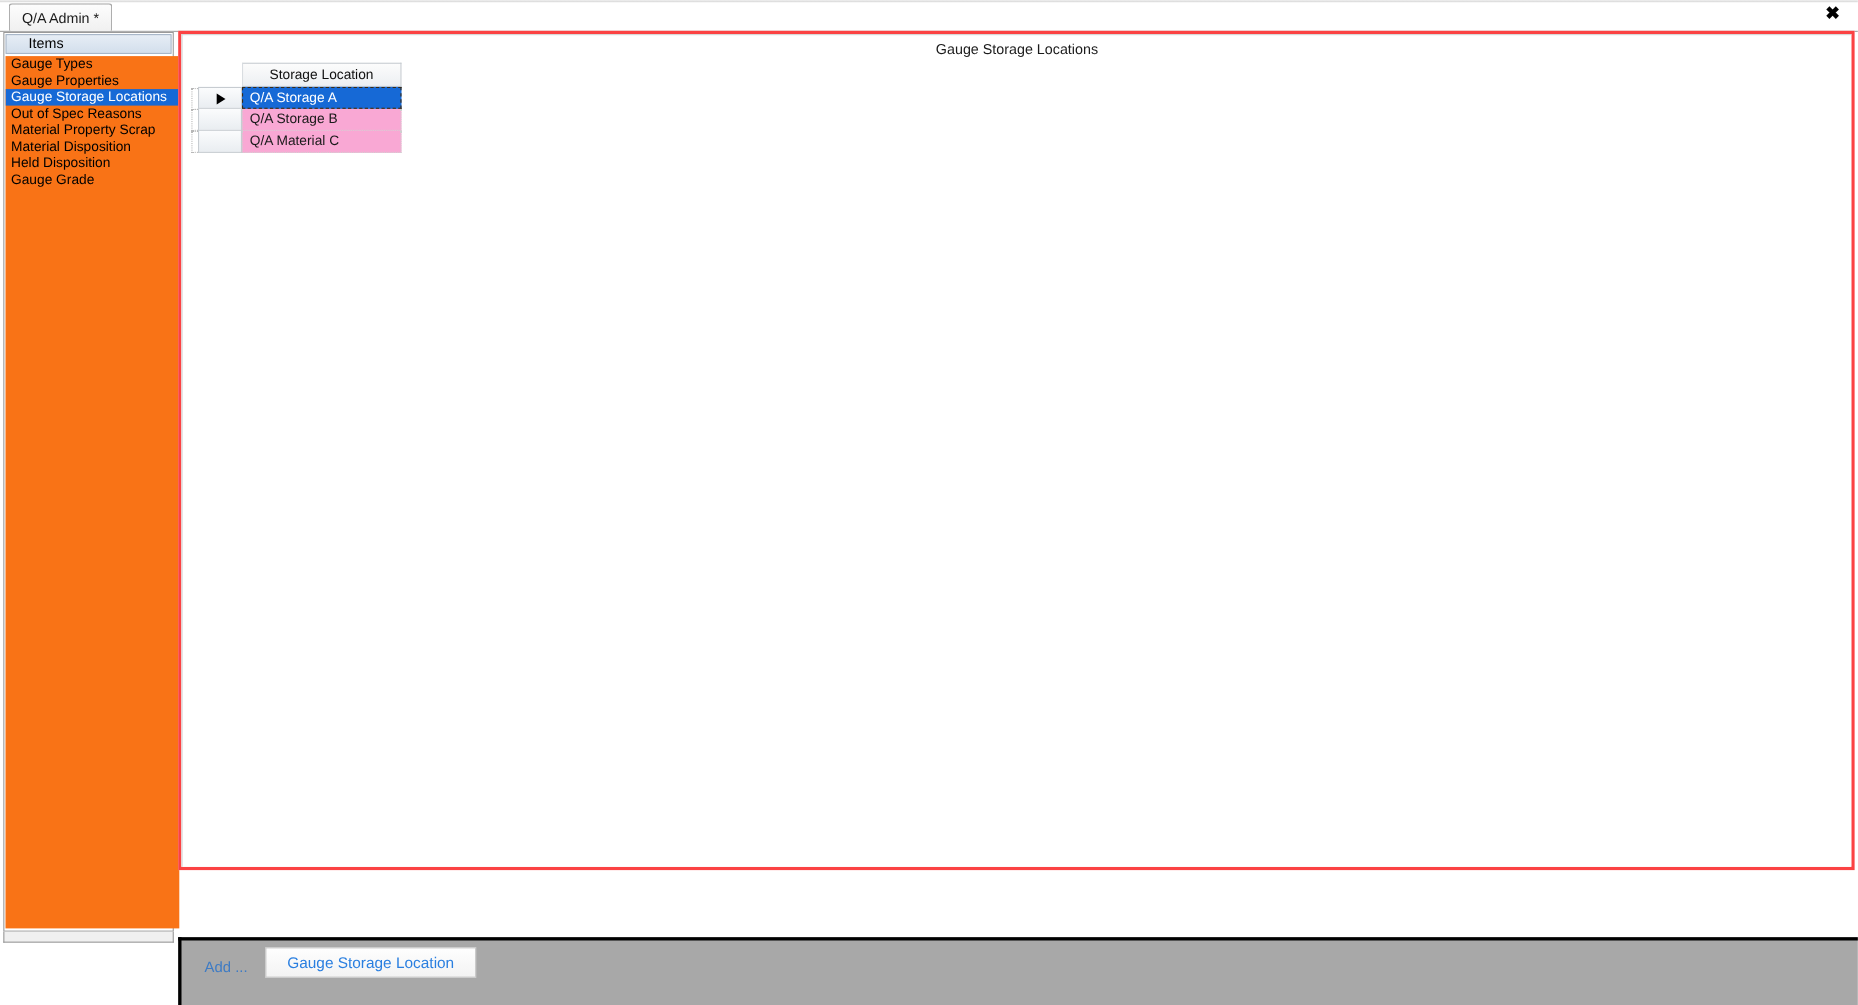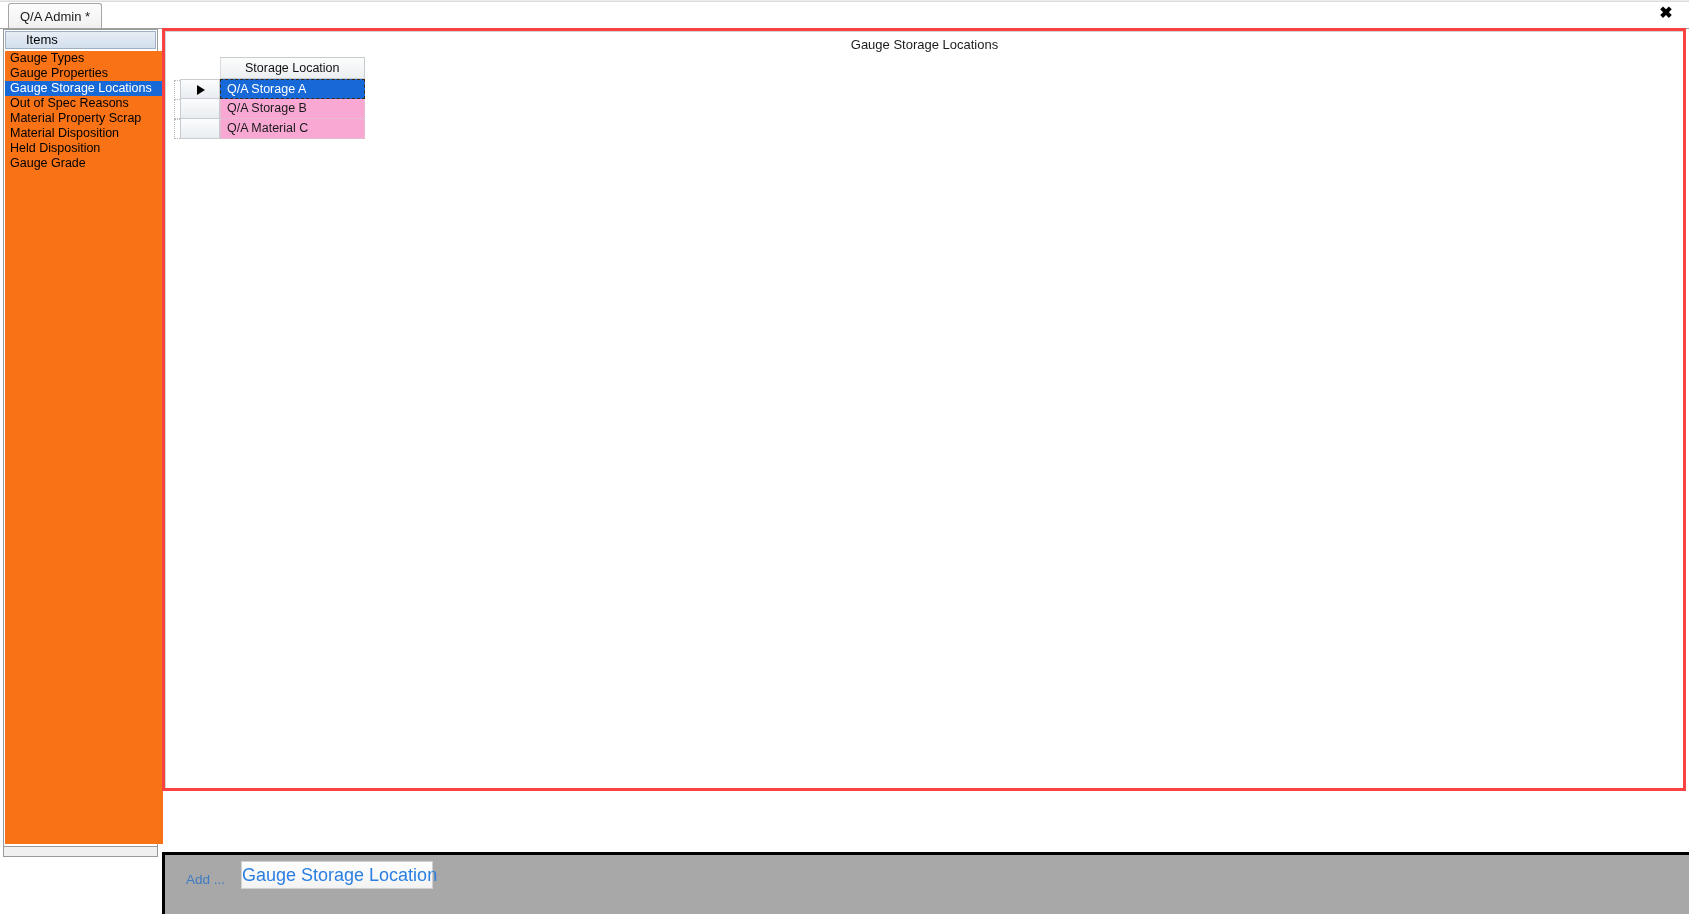--- a/index.html
+++ b/index.html
@@ -263,21 +263,21 @@
   }
   .add-button {
     position: absolute;
     left: 76px;
     top: 6px;
     width: 192px;
     height: 28px;
     background: linear-gradient(#fefefe, #f3f3f3);
     border: 1px solid #d0d0d0;
     box-sizing: border-box;
-    font-size: 18px;
+    font-size: 14px;
     color: #2a7fe0;
     line-height: 26px;
     text-align: center;
     white-space: nowrap;
     cursor: pointer;
   }
 
   
   .sidebar-footstrip {
     position: absolute;

